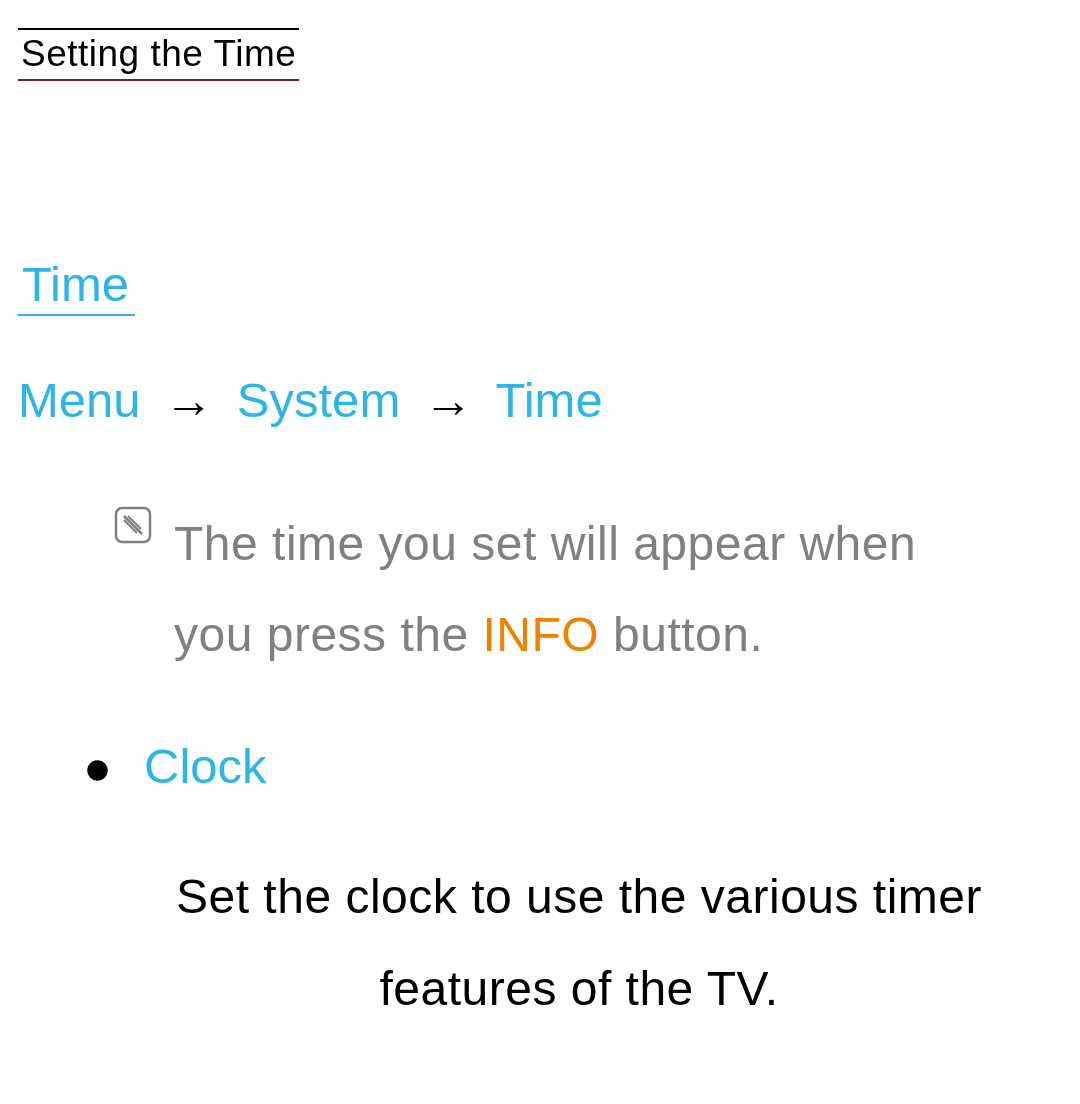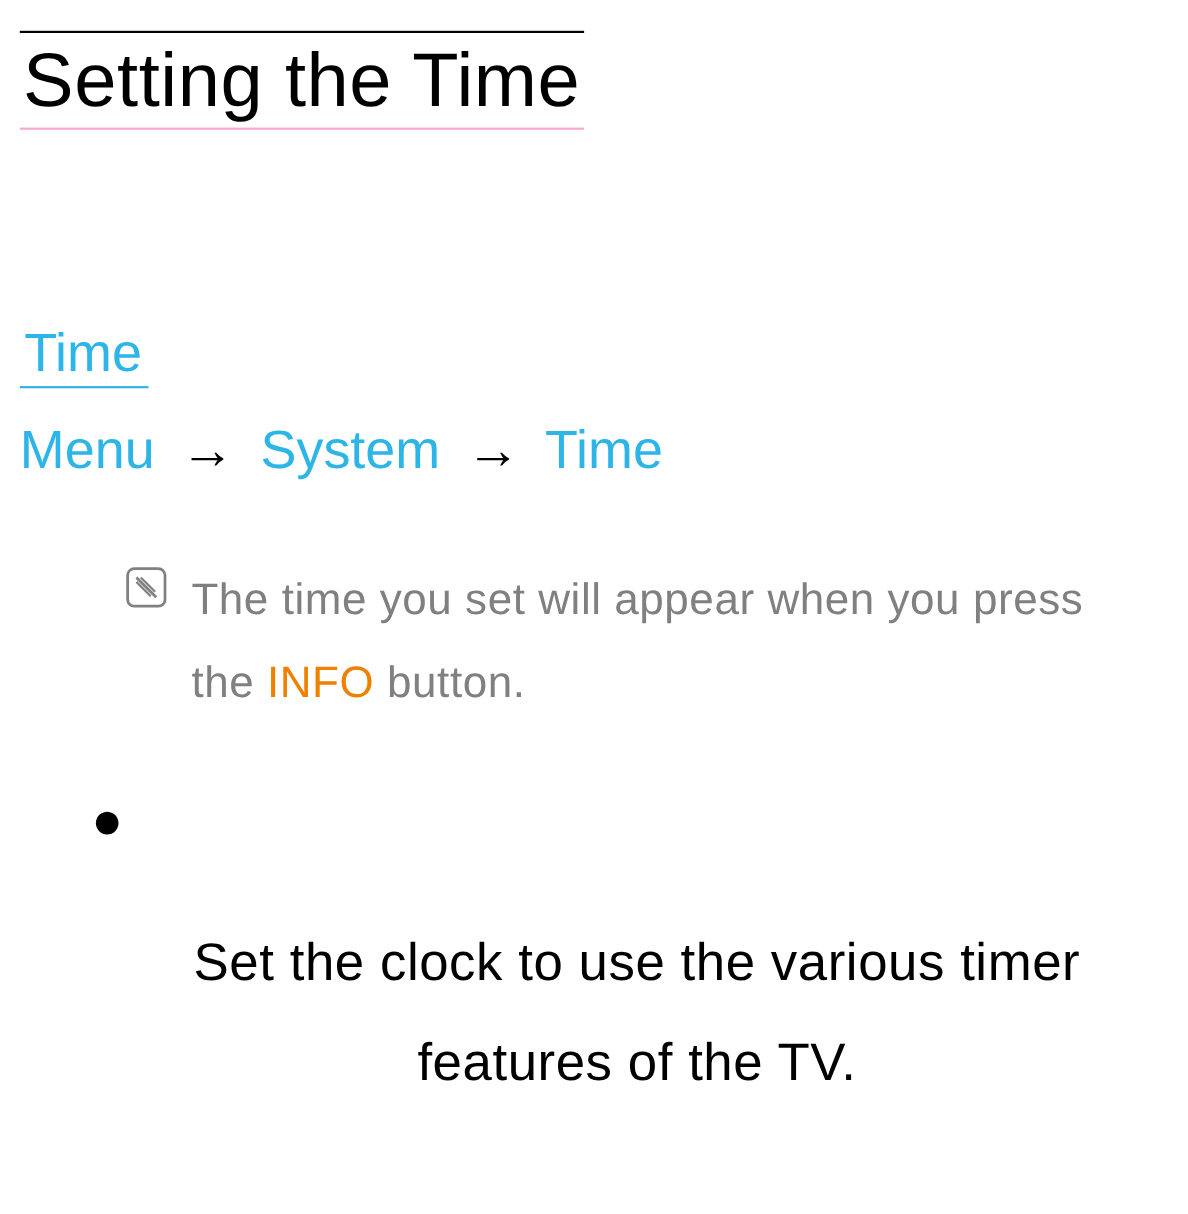--- a/index.html
+++ b/index.html
@@ -9,42 +9,42 @@
     }
     body {
       width: 1080px;
       height: 1104px;
       background: #ffffff;
       font-family: Arial, Helvetica, sans-serif;
       padding: 28px 18px;
       color: #000;
     }
     .page-title {
-      font-size: 69px;
+      font-size: 37px;
       font-weight: 400;
       color: #000;
       border-top: 2px solid #000;
-      border-bottom: 2px solid #f9a8d4;
+      border-bottom: 2px solid #7f1d1d;
       display: inline-block;
       padding: 3px 3px 4px 3px;
       letter-spacing: 0.5px;
     }
     .section-heading {
       font-size: 49px;
       color: #2db5e8;
       margin-top: 175px;
       border-bottom: 2px solid #2db5e8;
       display: inline-block;
       padding-bottom: 2px;
       padding-left: 4px;
       padding-right: 6px;
     }
     .breadcrumb {
       font-size: 49px;
-      margin-top: 28px;
+      margin-top: 56px;
       color: #2db5e8;
     }
     .breadcrumb .arrow {
       color: #000;
       margin: 0 10px;
     }
     .note-block {
       display: flex;
       align-items: flex-start;
       margin-top: 70px;
@@ -52,21 +52,21 @@
       padding-right: 60px;
     }
     .note-icon {
       flex-shrink: 0;
       width: 38px;
       height: 38px;
       margin-top: 8px;
       margin-right: 22px;
     }
     .note-text {
-      font-size: 40px;
+      font-size: 48px;
       color: #808080;
       line-height: 1.9;
       letter-spacing: 0.5px;
     }
     .info-highlight {
       color: #f08000;
     }
     .bullet-item {
       display: flex;
       align-items: flex-start;
@@ -120,20 +120,21 @@
     <line x1="10" y1="14" x2="23" y2="27" stroke="#808080" stroke-width="2"></line>
     <line x1="14" y1="10" x2="27" y2="23" stroke="#808080" stroke-width="2"></line>
   </svg>
   <div class="note-text">
     <span>The time you set will appear when you press the </span><span class="info-highlight">INFO</span><span> button.</span>
   </div>
 </div>
 
 <div class="bullet-item">
   <span class="bullet-dot">●</span>
+  <span class="bullet-label">Clock</span>
 </div>
 
 <div class="body-text">Set the clock to use the various timer features of the TV.</div>
 
 
 
 
 
 
 </body></html>

